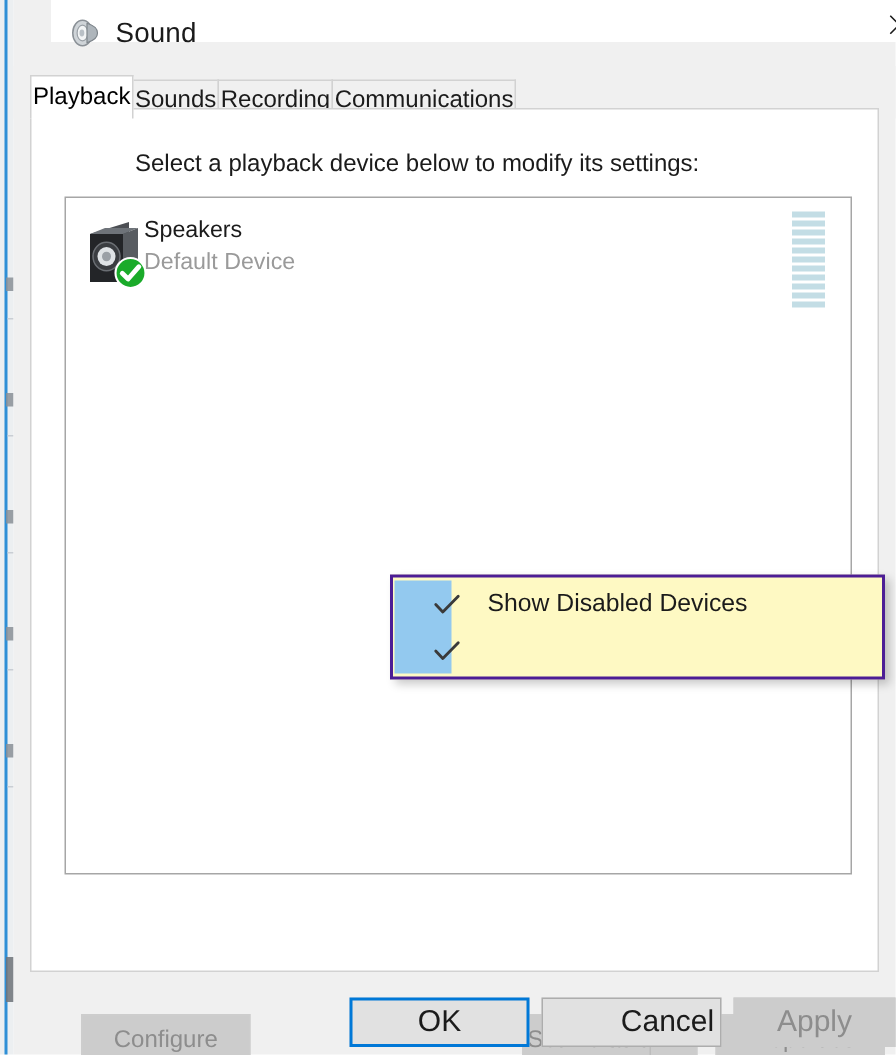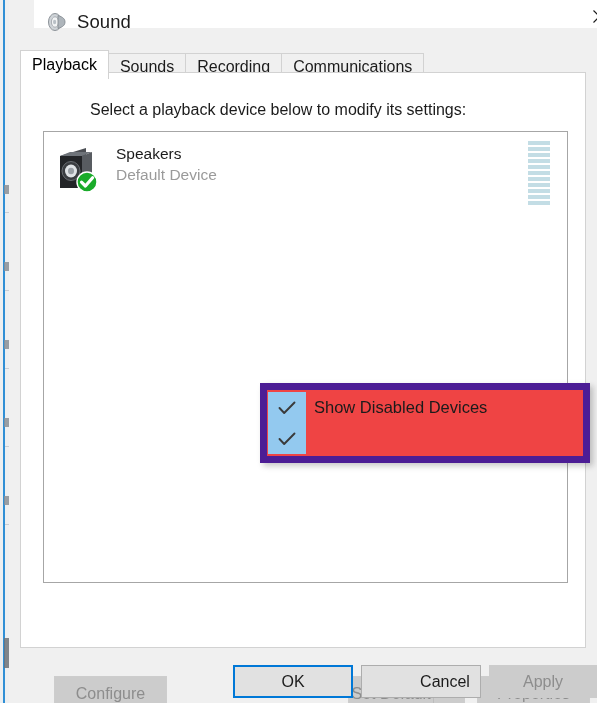--- a/index.html
+++ b/index.html
@@ -93,21 +93,21 @@
   }
   #tablist {
     position: absolute;
     left: 11px; top: 6px;
     height: 29px;
     display: flex;
     align-items: flex-end;
   }
   .tab {
     height: 26px;
-    padding: 0 11px;
+    padding: 0 1px;
     display: flex;
     align-items: center;
     justify-content: center;
     font-size: 16px;
     color: #1b1b1b;
     background: #f0f0f0;
     border: 1px solid #d2d2d2;
     border-bottom: none;
     box-sizing: border-box;
     white-space: nowrap;
@@ -156,21 +156,21 @@
     height: 84px;
     cursor: default;
   }
   .device-icon {
     position: absolute;
     left: 12px; top: 12px;
     width: 48px; height: 48px;
   }
   .device-labels {
     position: absolute;
-    left: 72px; top: 11px;
+    left: 52px; top: 11px;
   }
   .device-name {
     font-size: 15.5px;
     color: #1b1b1b;
     line-height: 21px;
     white-space: nowrap;
   }
   .device-desc,
   .device-status {
     font-size: 15.5px;
@@ -244,21 +244,21 @@
     width: 113px; height: 36px;
   }
 
   
   .dlgbtn {
     position: absolute;
     box-sizing: border-box;
     display: flex;
     align-items: center;
     justify-content: center;
-    font-size: 16px;
+    font-size: 20px;
     background: #e1e1e1;
     border: 1px solid #adadad;
     color: #1b1b1b;
     cursor: default;
     white-space: nowrap;
   }
   #btn-ok {
     left: 224px; top: 665px;
     width: 120px; height: 33px;
     border: 2px solid #0078d7;
@@ -274,26 +274,26 @@
     background: #cccccc;
     border: 1px solid #cccccc;
     color: #8d8d8d;
   }
 
   
   #context-menu {
     position: absolute;
     left: 239px; top: 310px;
     width: 330px;
-    background: #ef4444;
-    border: 7px solid #4c1d95;
+    background: #fef9c3;
+    border: 2px solid #4c1d95;
     box-sizing: border-box;
     box-shadow: 3px 3px 6px rgba(0,0,0,.22);
     z-index: 50;
-    padding: 2px 0;
+    padding: 2px 16px;
   }
   #context-menu-gutter {
     position: absolute;
     left: 1px; top: 2px;
     width: 38px;
     bottom: 2px;
     background: #93c9ef;
   }
   .menu-item {
     position: relative;

